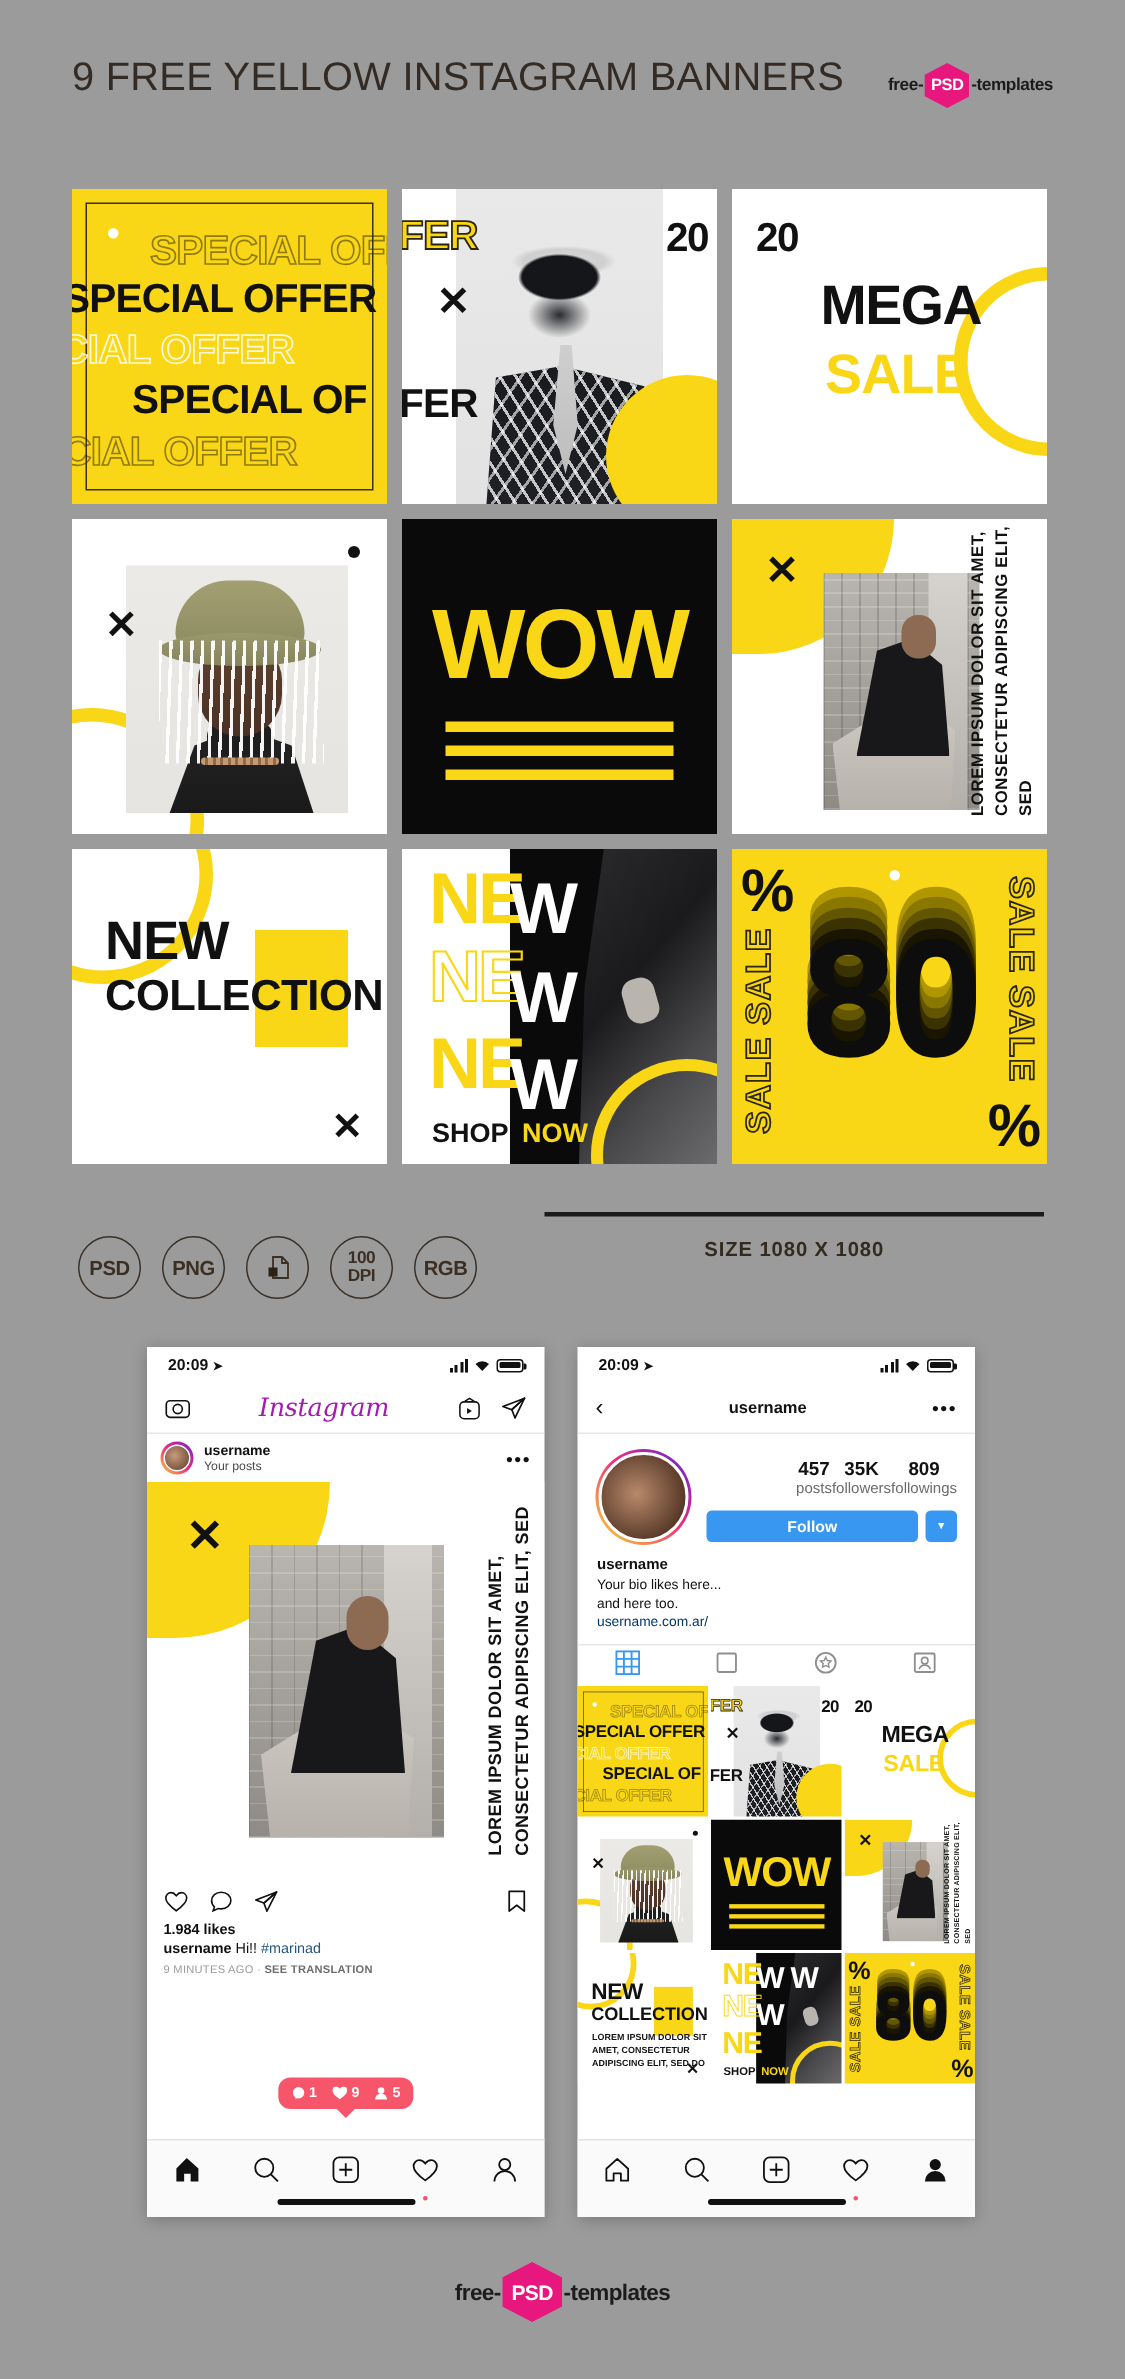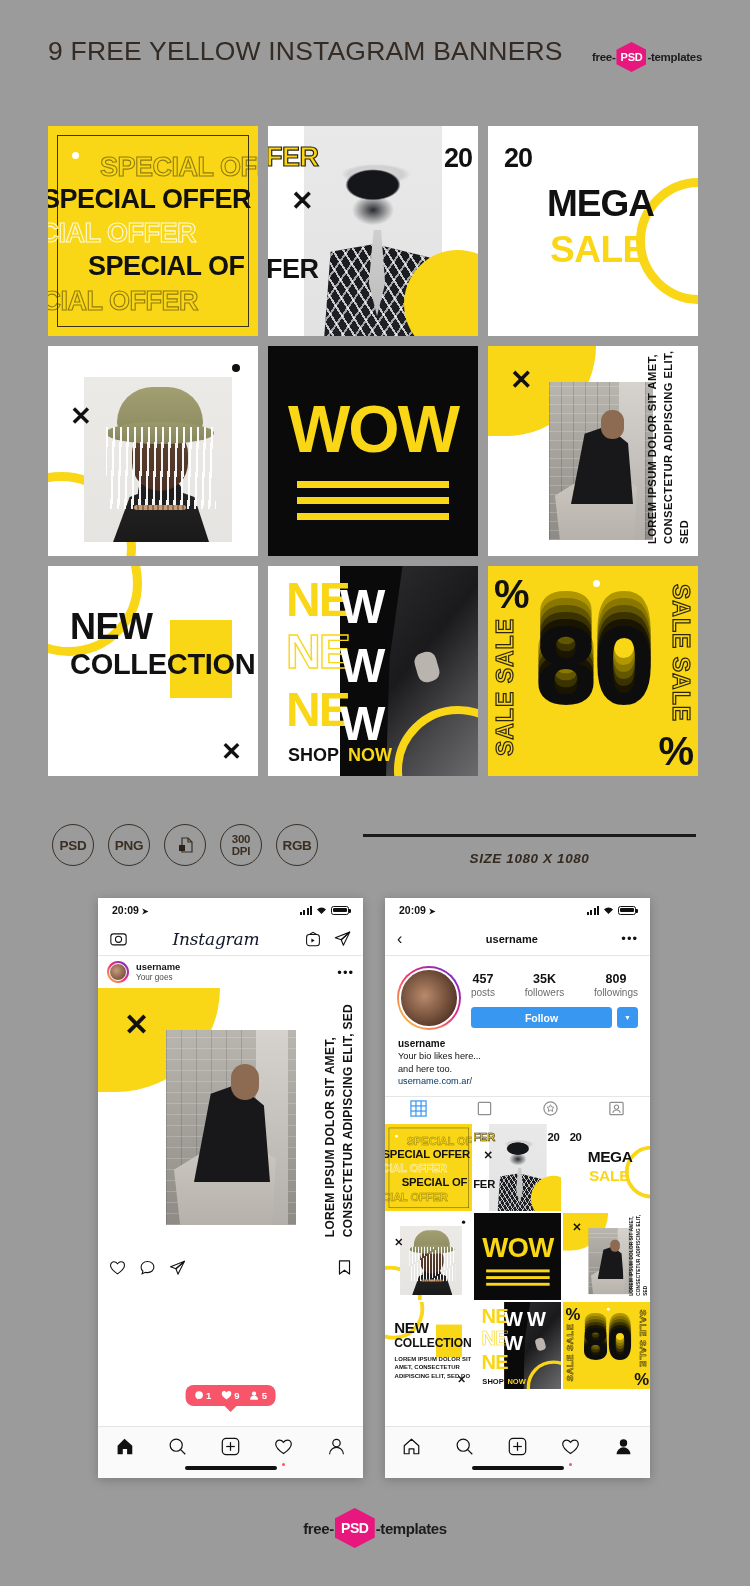--- a/index.html
+++ b/index.html
@@ -214,21 +214,21 @@
   
   .badges { position: absolute; left: 52px; top: 824px; display: flex; gap: 14px; align-items: center; }
   .badge {
     width: 42px; height: 42px; border-radius: 50%; border: 1.4px solid #3a3128;
     display: flex; flex-direction: column; align-items: center; justify-content: center;
     color: #3a2f22; font-weight: 700; font-size: 13.5px; letter-spacing: -.3px;
   }
   .badge.two-line { font-size: 11.5px; line-height: 1.05; }
   .badge svg { display: block; }
 
-  .sizebar { position: absolute; left: 363px; top: 834px; width: 333px; font-style: italic; }
+  .sizebar { position: absolute; left: 363px; top: 808px; width: 333px; }
   .sizebar .rule { height: 2.6px; background: #1b1b1b; }
   .sizebar .lbl { margin-top: 14px; text-align: center; font-size: 13.5px; font-weight: 700; color: #332a20; letter-spacing: .6px; }
 
   
   .phone {
     position: absolute; background: #fff; overflow: hidden;
     box-shadow: 0 2px 10px rgba(0,0,0,.22);
   }
   .phone-left { left: 98px; top: 898px; width: 265px; height: 580px; }
   .phone-right { left: 385px; top: 898px; width: 265px; height: 580px; }
@@ -244,21 +244,21 @@
   .bars-ico i:nth-child(3){height:7px}.bars-ico i:nth-child(4){height:9px}
   .batt { width: 18px; height: 9px; border: 1.2px solid #111; border-radius: 2.5px; position: relative; }
   .batt::after { content:""; position:absolute; right:-3px; top:2.5px; width:2px; height:4px; background:#111; border-radius:0 1px 1px 0; }
   .batt i { position:absolute; inset:1.2px; background:#111; border-radius:1px; display:block; }
 
   
   .ig-nav {
     height: 34px; display: flex; align-items: center; justify-content: space-between;
     padding: 0 12px; border-bottom: 1px solid #e6e6e6;
   }
-  .ig-logo { font-family: "DejaVu Serif", serif; font-style: italic; font-size: 17px; color: #0f172a; letter-spacing: -.2px; }
+  .ig-logo { font-family: "DejaVu Serif", serif; font-style: italic; font-size: 17px; color: #a21caf; letter-spacing: -.2px; }
   .ig-nav .rt { display: flex; gap: 13px; align-items: center; }
   .post-head { height: 32px; display: flex; align-items: center; padding: 0 9px; gap: 7px; }
   .ava {
     width: 22px; height: 22px; border-radius: 50%;
     background: linear-gradient(45deg,#f9ce34,#ee2a7b,#6228d7);
     padding: 1.6px; flex: none;
   }
   .ava i { display: block; width: 100%; height: 100%; border-radius: 50%; background: radial-gradient(circle at 40% 40%, #c89a7a, #5d3c2b); border: 1.2px solid #fff; }
   .post-head .meta { flex: 1; line-height: 1.15; }
   .post-head .u { font-size: 9.4px; font-weight: 700; color: #111; }
@@ -307,21 +307,21 @@
   .prof-nav .ttl { flex: 1; text-align: center; font-size: 11px; font-weight: 700; color: #111; }
   .prof-nav .dots { font-size: 13px; color: #111; letter-spacing: 1px; }
   .prof-top { display: flex; padding: 10px 12px 0; gap: 10px; }
   .prof-ava {
     width: 64px; height: 64px; border-radius: 50%; flex: none;
     background: linear-gradient(45deg,#f9ce34 5%,#ee2a7b 55%,#6228d7 95%); padding: 2.2px;
   }
   .prof-ava i { display:block; width:100%; height:100%; border-radius:50%; border: 2px solid #fff;
     background: radial-gradient(circle at 42% 46%, #b98a6b, #4e3122 80%); }
   .prof-right { flex: 1; }
-  .stats { display: flex; justify-content: space-between; padding-top: 6px; }
+  .stats { display: flex; justify-content: flex-end; padding-top: 6px; }
   .stat { text-align: center; }
   .stat .n { font-size: 12.5px; font-weight: 700; color: #111; }
   .stat .l { font-size: 10px; color: #6b6b6b; margin-top: 1px; }
   .follow-row { display: flex; gap: 5px; margin-top: 9px; }
   .follow-btn { flex: 1; height: 21px; background: #3897f0; border-radius: 3.5px; color: #fff;
     font-size: 10.5px; font-weight: 700; display: flex; align-items: center; justify-content: center; }
   .follow-caret { width: 21px; height: 21px; background: #3897f0; border-radius: 3.5px;
     display: flex; align-items: center; justify-content: center; color: #fff; font-size: 7px; }
   .bio { padding: 7px 13px 9px; line-height: 1.33; }
   .bio .nm { font-size: 10px; font-weight: 700; color: #111; }
@@ -471,21 +471,21 @@
         <span>PNG</span>
       </div>
     <div class="badge">
       <svg width="20" height="20" viewBox="0 0 20 20">
         <path d="M7 3h6l4 4v10H7z" fill="none" stroke="#3a2f22" stroke-width="1.2"></path>
         <path d="M13 3v4h4" fill="none" stroke="#3a2f22" stroke-width="1.2"></path>
         <rect x="4" y="10" width="6" height="6" fill="#2a2119"></rect>
       </svg>
     </div>
     <div class="badge two-line">
-      <span>300</span>
+      <span>100</span>
       <span>DPI</span>
     </div>
     <div class="badge">
         <span>RGB</span>
       </div>
   </div>
 
   <div class="sizebar">
     <div class="rule"></div>
     <div class="lbl">SIZE 1080 X 1080</div>
@@ -528,21 +528,21 @@
         </svg>
       </span>
     </div>
 
     <div class="post-head">
       <span class="ava">
           <i></i>
         </span>
       <span class="meta">
         <div class="u">username</div>
-        <div class="p">Your goes</div>
+        <div class="p">Your posts</div>
       </span>
       <span class="dots">•••</span>
     </div>
 
     <div class="post-img">
       <div class="quarter"></div>
       <span class="xmark">✕</span>
       <div class="photo" style="background:linear-gradient(#b9b6b0,#8e8b86)">
         <div style="position:absolute;inset:0;background:repeating-linear-gradient(0deg,rgba(255,255,255,.18) 0 1px,rgba(0,0,0,0) 1px 11px),repeating-linear-gradient(90deg,rgba(0,0,0,.13) 0 1px,rgba(0,0,0,0) 1px 15px)"></div>
         <div style="position:absolute;right:8px;top:0;width:32px;height:100%;background:linear-gradient(#d6d3ce,#b3b0ab)"></div>
@@ -564,20 +564,29 @@
       <svg width="17" height="17" viewBox="0 0 22 22">
           <path d="M20 3 L2 10 L9 12.6 L20 3 Z" fill="none" stroke="#111" stroke-width="1.4" stroke-linejoin="round"></path>
           <path d="M20 3 L9 12.6 L11.6 19.6 Z" fill="none" stroke="#111" stroke-width="1.4" stroke-linejoin="round"></path>
         </svg>
       <span class="spacer"></span>
       <svg width="15" height="17" viewBox="0 0 18 22">
           <path d="M2.5 2.5h13v17l-6.5-5-6.5 5z" fill="none" stroke="#111" stroke-width="1.5" stroke-linejoin="round"></path>
         </svg>
     </div>
 
+    <div class="caption">
+      <div class="likes">1.984 likes</div>
+      <div class="txt">
+        <b>username</b><span> Hi!! </span><a>#marinad</a>
+      </div>
+      <div class="time">
+        <span>9 MINUTES AGO</span><span> · </span><b>SEE TRANSLATION</b>
+      </div>
+    </div>
 
     <div class="notif">
       <span>
         <svg width="9" height="9" viewBox="0 0 10 10">
             <circle cx="5" cy="4.6" r="4.2" fill="#fff"></circle>
             <path d="M2.6 8.4 L4.4 7 L3 9.6z" fill="#fff"></path>
           </svg>
         <i style="font-style:normal">1</i>
       </span>
       <span>

